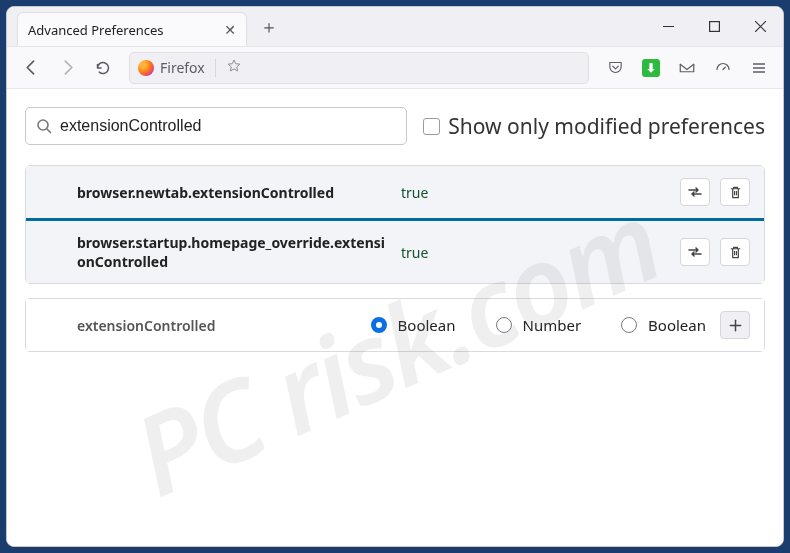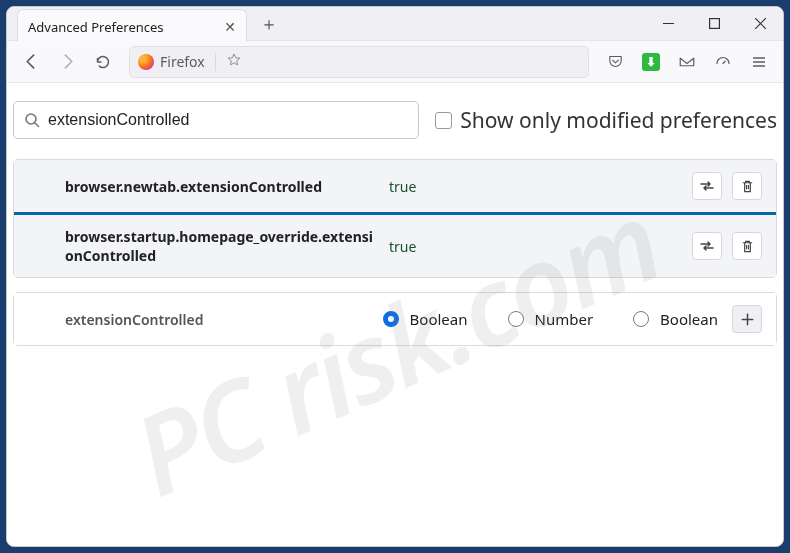--- a/index.html
+++ b/index.html
@@ -15,21 +15,21 @@
     position: absolute;
     top: 6px; left: 6px; right: 6px; bottom: 6px;
     background: #fff;
     border: 1px solid #c8c8c8;
     border-radius: 8px;
     display: flex;
     flex-direction: column;
     overflow: hidden;
   }
   .titlebar {
-    height: 34px;
+    height: 40px;
     display: flex;
     align-items: center;
     background: #f0f0f4;
     border-bottom: 1px solid #e5e5e8;
   }
   .tab {
     margin-left: 10px;
     margin-top: 5px;
     height: 34px;
     width: 230px;
@@ -103,21 +103,21 @@
   .tool-icon {
     width: 32px; height: 32px;
     display: flex; align-items: center; justify-content: center;
     color: #5b5b66;
     border-radius: 4px;
   }
   .green-ext { background:#2cbb3e; width:18px; height:18px; border-radius:3px; display:flex;align-items:center;justify-content:center;color:#fff;font-size:12px;font-weight:bold;}
   .hamburger svg{ width:16px; height:16px; }
   .content {
     flex: 1;
-    padding: 18px 6px;
+    padding: 18px 18px;
     background: #fff;
     overflow:auto;
   }
   .search-row {
     display: flex;
     align-items: center;
     gap: 16px;
     margin-bottom: 20px;
   }
   .search-box {

